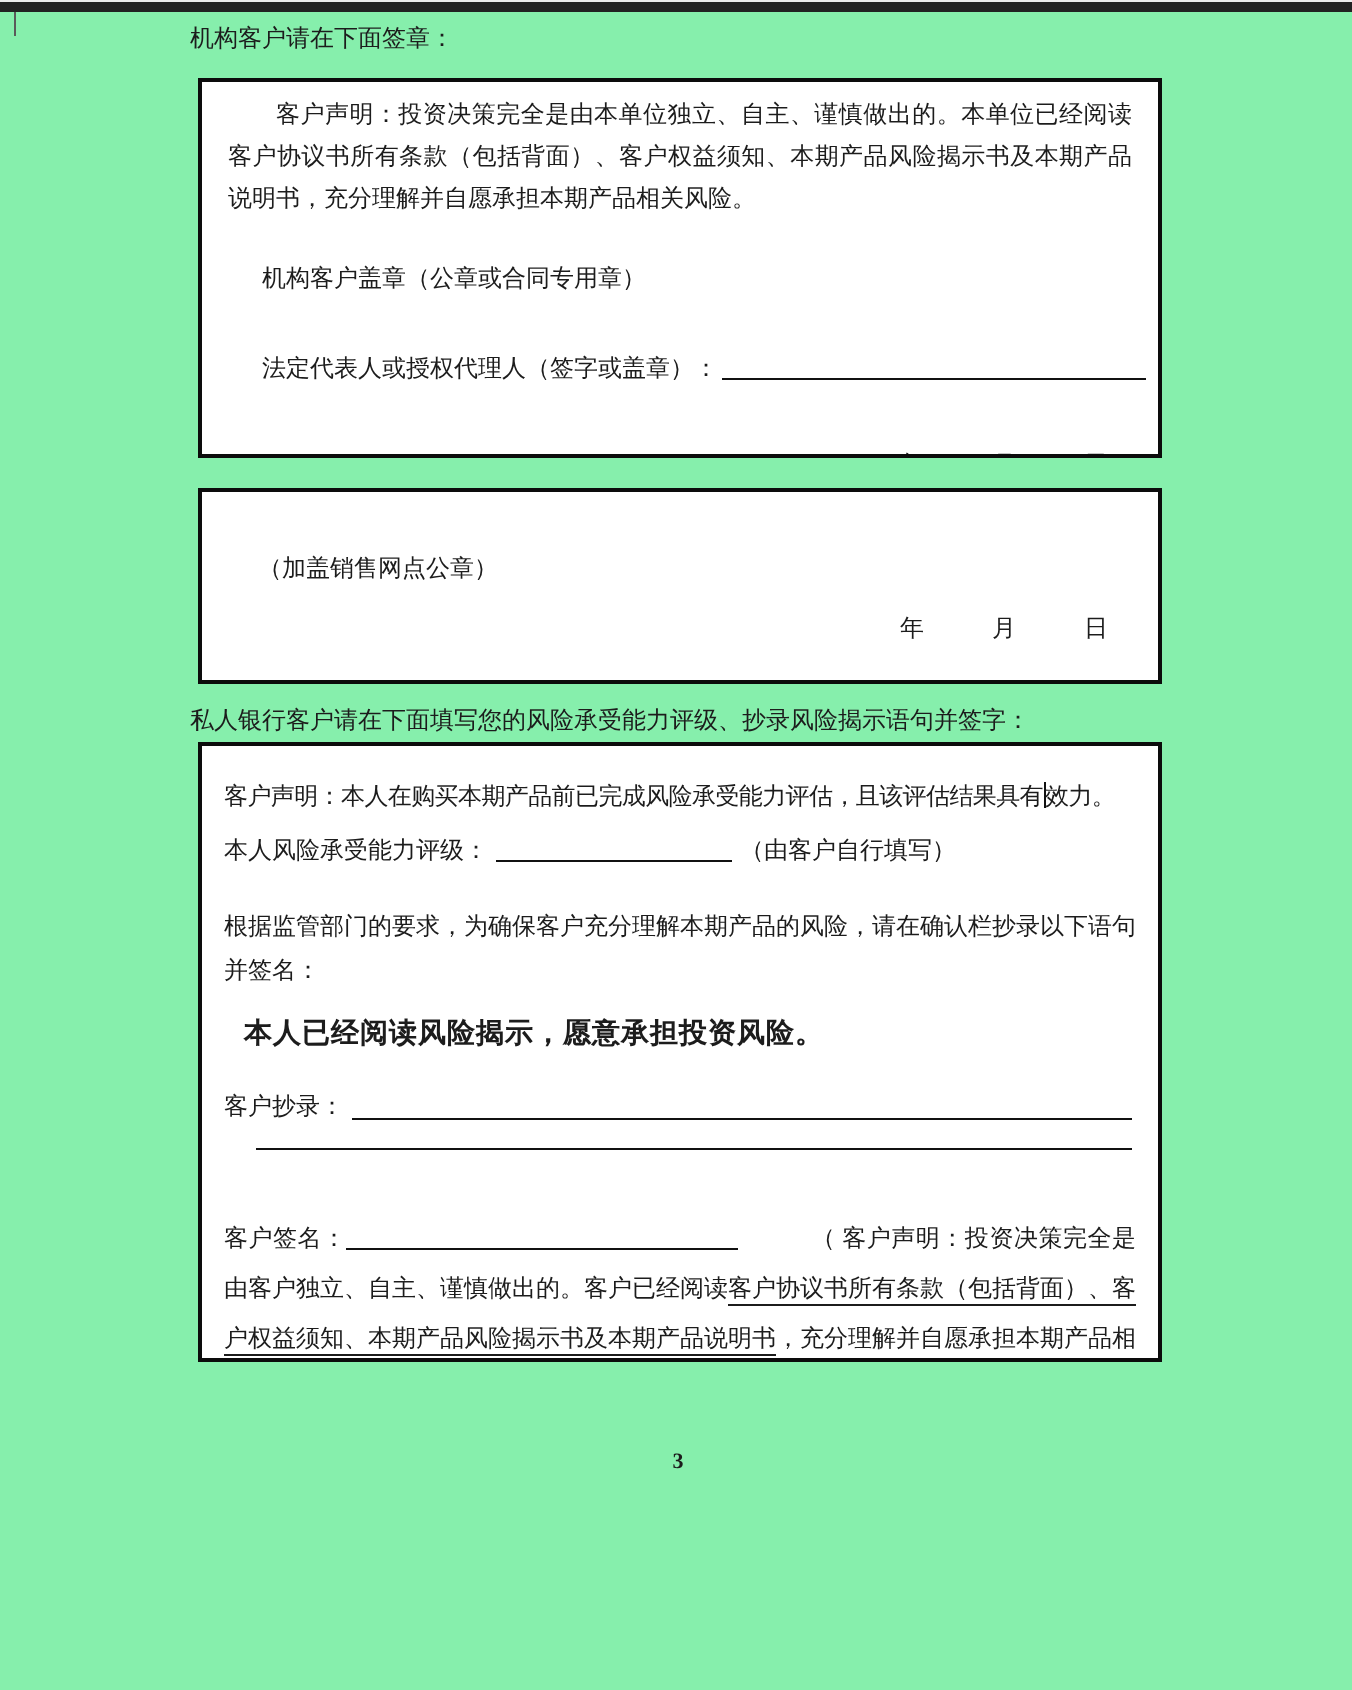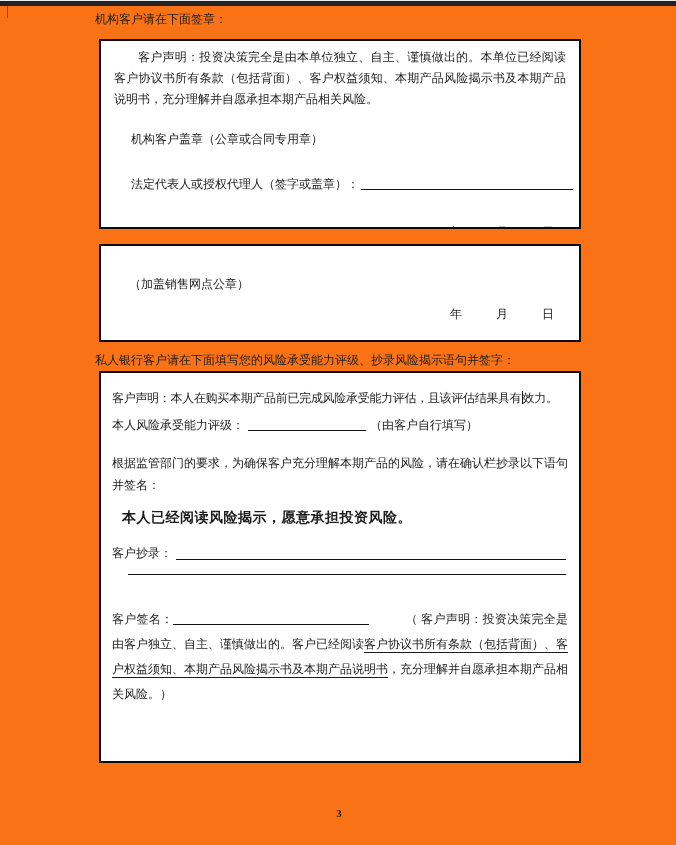--- a/index.html
+++ b/index.html
@@ -1,31 +1,31 @@
 <!DOCTYPE html>
 <html><head>
 <meta charset="utf-8">
 <style>
   * { margin:0; padding:0; box-sizing:border-box; }
   html,body { background:#ffffff; }
   .screen {
-    position:relative; width:676px; height:845px; background:#f97316;
+    position:relative; width:676px; height:845px; background:#86efac;
     font-family:"Liberation Serif","DejaVu Serif",serif;
     color:#1c1c1c; font-size:12px; overflow:hidden;
   }
   .top-chrome { position:absolute; top:0; left:0; width:676px; height:6px;
     background:#222222; border-top:1px solid #ececec; }
   .edge-tick { position:absolute; left:7px; top:6px; width:1px; height:12px; background:#5a5a5a; }
   .content { position:absolute; left:95px; top:10px; width:488px; }
   .prompt { line-height:18px; }
   .prompt-2 { margin-top:9px; }
   .box { margin-left:4px; width:482px; border:2px solid #0c0c0c; background:#ffffff; overflow:hidden; }
   .box-1 { margin-top:11px; height:190px; padding:6px 13px 0 13px; }
   .box-2 { margin-top:15px; height:98px; padding:28px 13px 0 28px; }
-  .box-3 { margin-top:2px; height:392px; padding:14px 11px 0 11px; }
+  .box-3 { margin-top:2px; height:310px; padding:14px 11px 0 11px; }
   .para { line-height:21px; text-align:justify; }
   .indent { text-indent:2em; }
   .inset-label { margin-left:17px; line-height:21px; }
   .seal-label { margin-top:19px; }
   .rep-row { margin-top:24px; white-space:nowrap; }
   .blank { display:inline-block; border-bottom:1px solid #111111; height:14px; vertical-align:-2px; }
   .rep-blank { width:212px; margin-left:2px; }
   .dateline { text-align:right; padding-right:12px; line-height:21px; }
   .dl-1 { margin-top:27px; }
   .dl-2 { margin-top:9px; }

